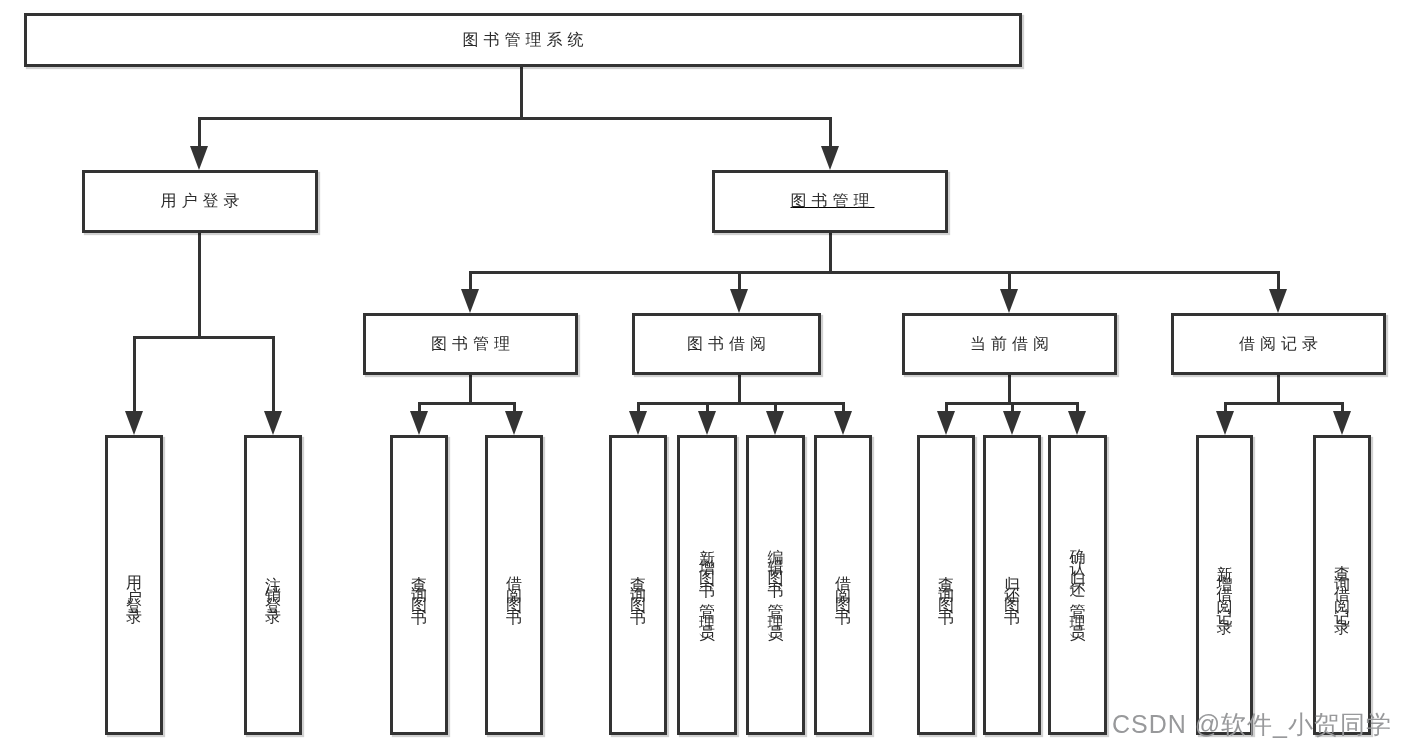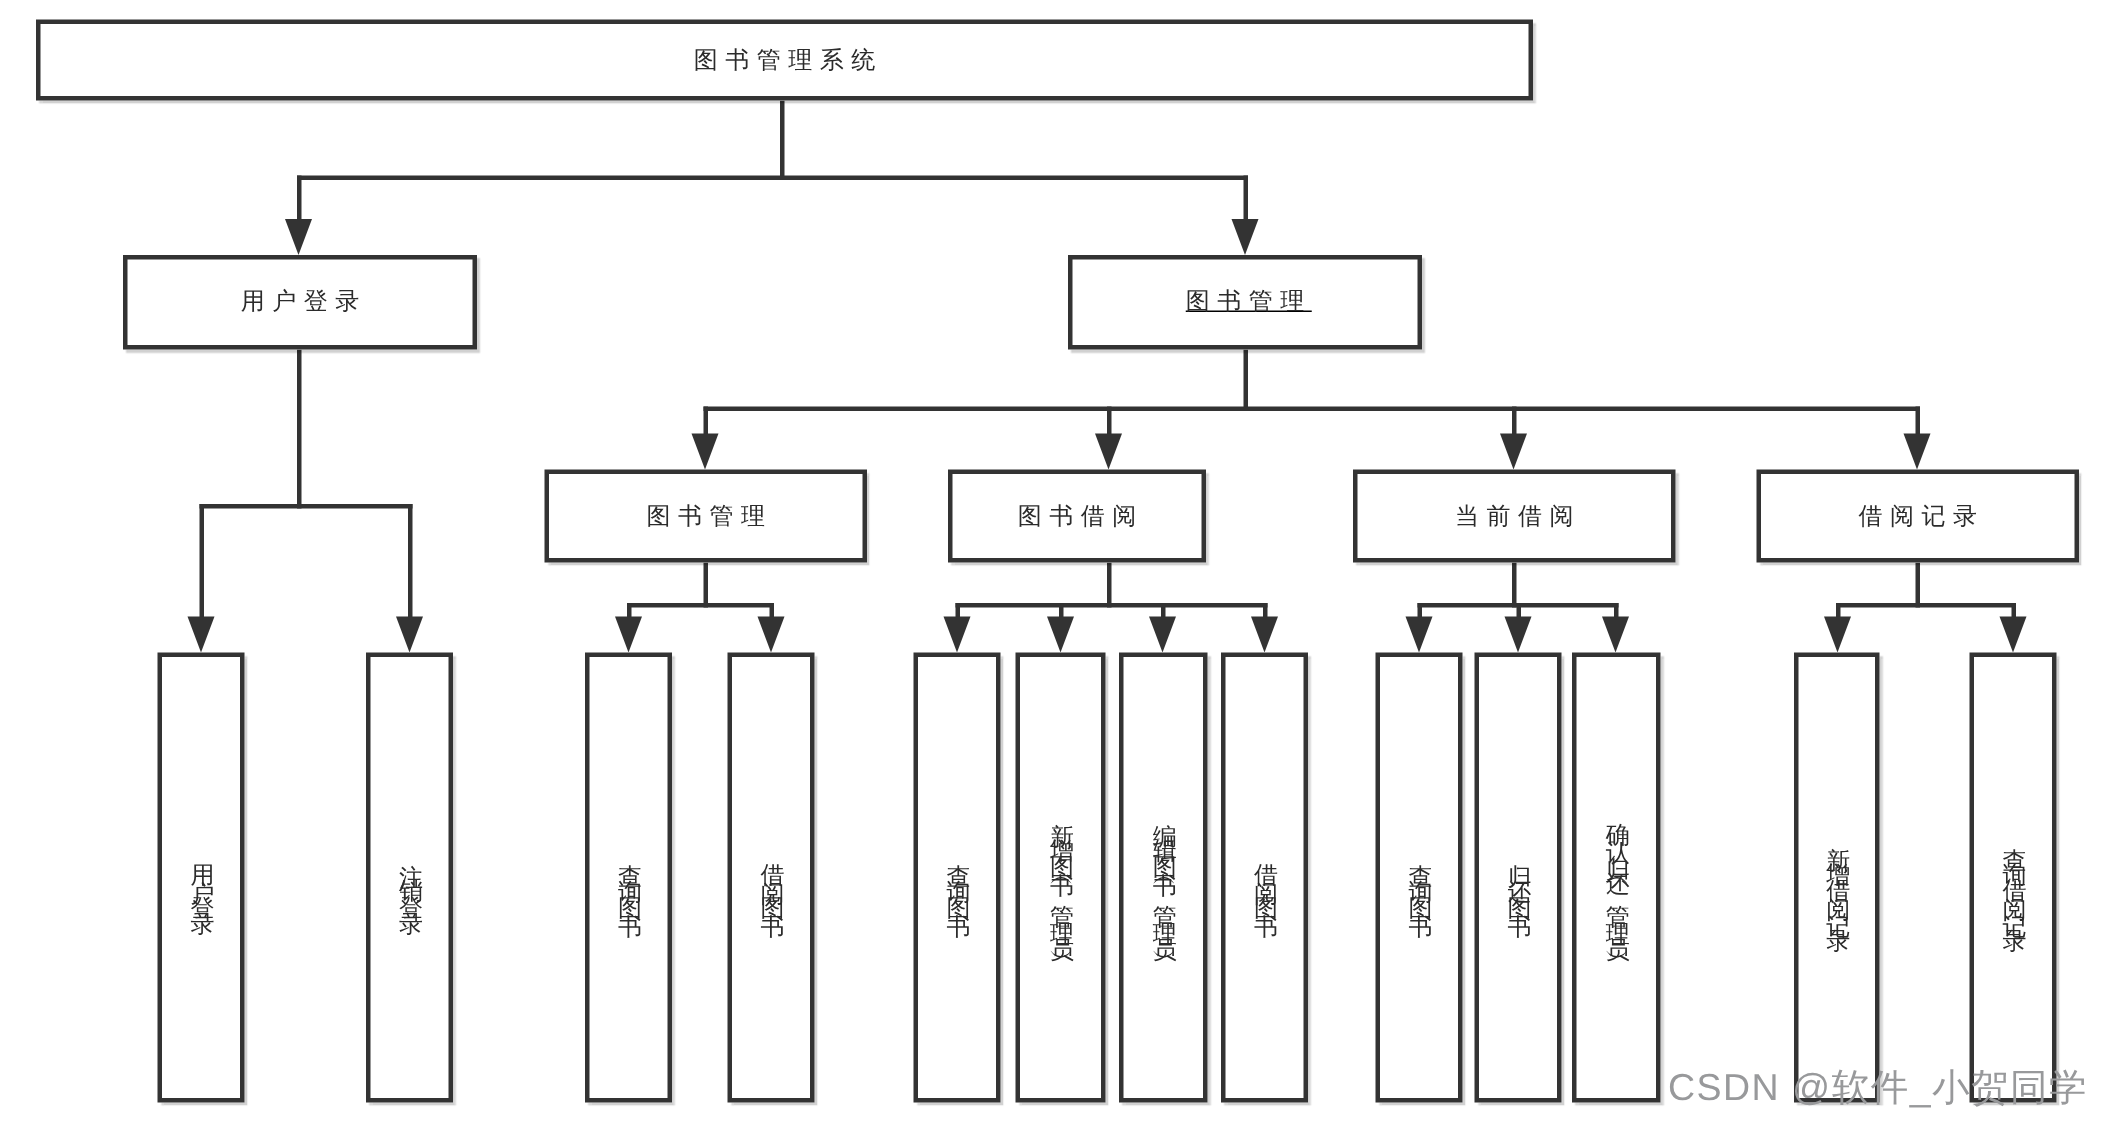--- a/index.html
+++ b/index.html
@@ -124,21 +124,21 @@
   </div>
 
   <div class="node h" style="left:712px;top:170px;width:236px;height:63px;text-decoration:underline;">
     <span class="lbl">图书管理</span>
   </div>
 
   <div class="node h" style="left:363px;top:313px;width:215px;height:62px;">
     <span class="lbl">图书管理</span>
   </div>
 
-  <div class="node h" style="left:632px;top:313px;width:172px;height:62px;">
+  <div class="node h" style="left:632px;top:313px;width:189px;height:62px;">
     <span class="lbl">图书借阅</span>
   </div>
 
   <div class="node h" style="left:902px;top:313px;width:215px;height:62px;">
     <span class="lbl">当前借阅</span>
   </div>
 
   <div class="node h" style="left:1171px;top:313px;width:215px;height:62px;align-items:center;">
     <span class="lbl">借阅记录</span>
   </div>

